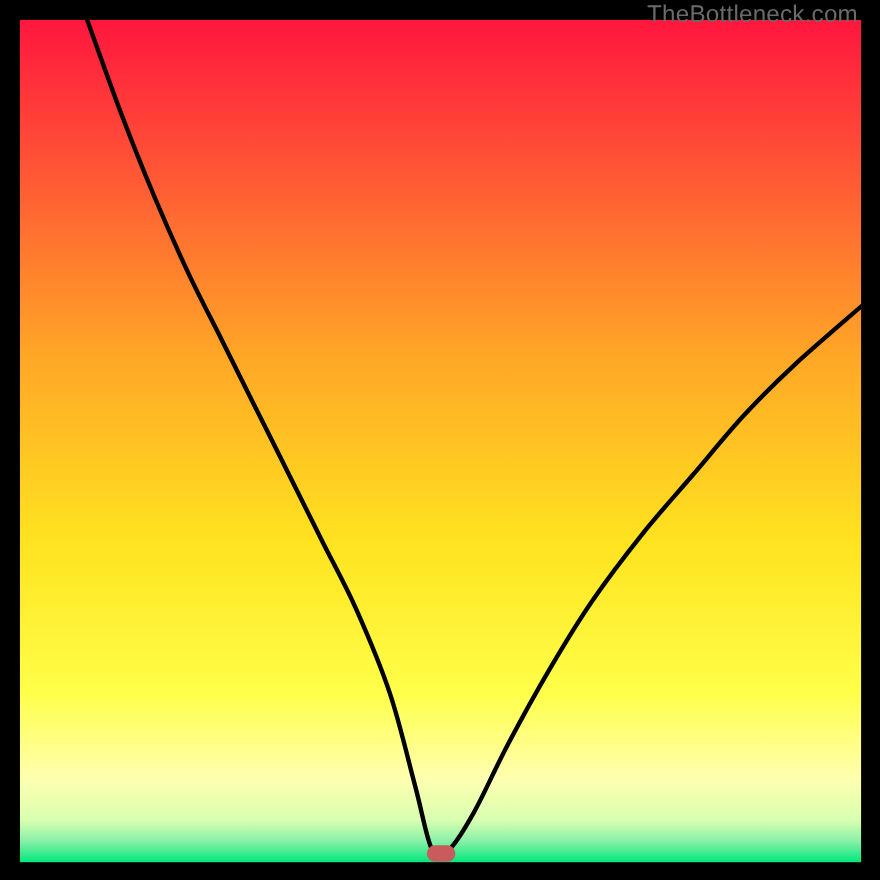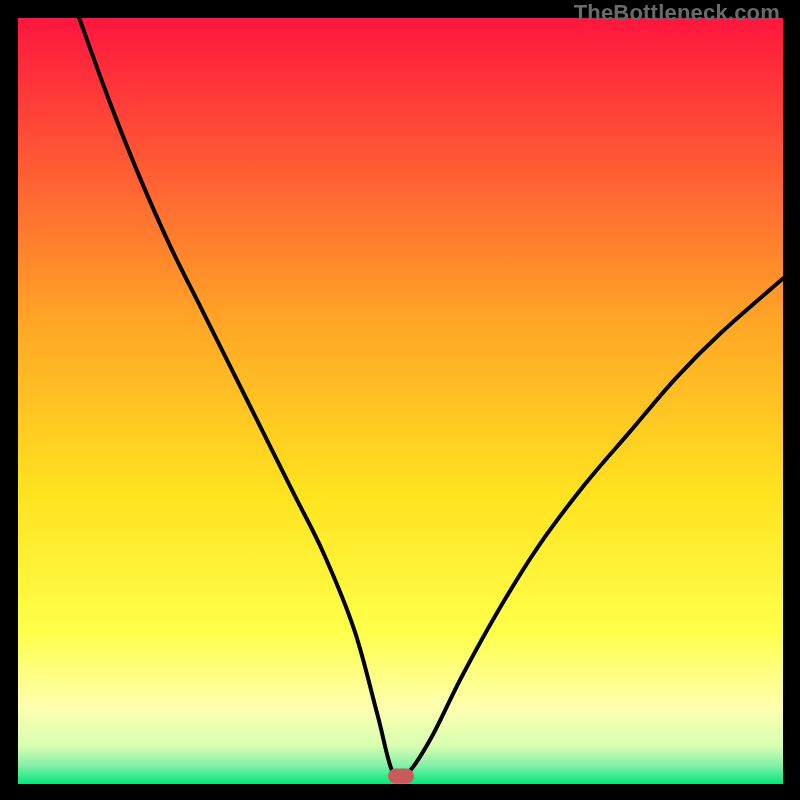--- a/index.html
+++ b/index.html
@@ -25,21 +25,21 @@
     top: 0;
     width: 765px;
     height: 766px;
   }
   .watermark {
     position: absolute;
     top: 0px;
     right: 20px;
     color: #6a6a6a;
     font-size: 22px;
-    font-weight: 700;
+    font-weight: 400;
     letter-spacing: 0.2px;
     z-index: 5;
   }
   .marker {
     position: absolute;
     width: 26px;
     height: 15px;
     background: #c95b5d;
     border-radius: 8px;
     transform: translate(-50%, -50%);

